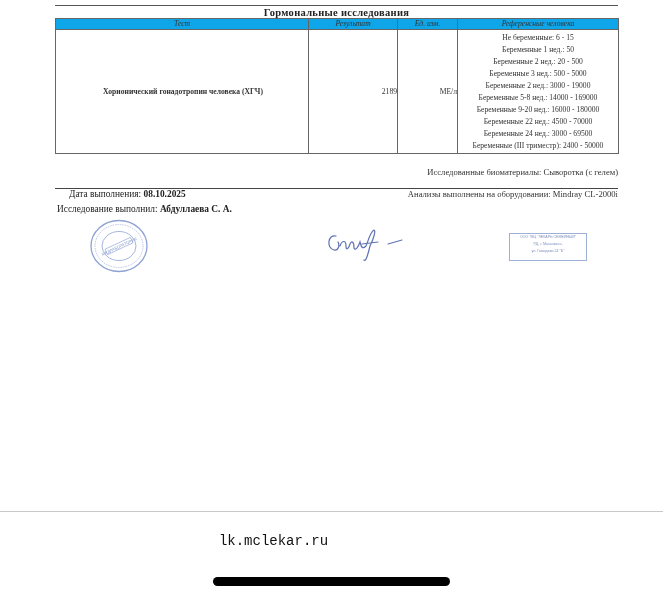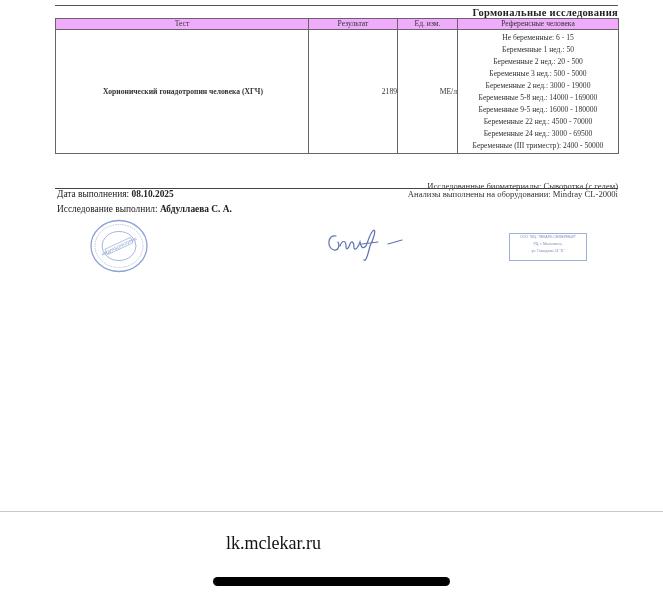--- a/index.html
+++ b/index.html
@@ -1,44 +1,44 @@
 <!DOCTYPE html>
 <html><head>
 <meta charset="utf-8">
 <style>
   html, body { margin:0; padding:0; }
   body { width:663px; height:600px; background:#ffffff; position:relative; overflow:hidden;
          font-family:"Liberation Serif", "DejaVu Serif", serif; color:#222; }
   .top-rule { position:absolute; left:55px; top:5px; width:563px; height:0; border-top:1.5px solid #555; }
-  .section-title { position:absolute; left:55px; top:7px; width:563px; text-align:right;
+  .section-title { position:absolute; left:55px; top:7px; width:563px; text-align:center;
                    font-weight:bold; font-size:10.5px; letter-spacing:0.3px; color:#222; }
   table.results { position:absolute; left:55px; top:18px; width:563px; border-collapse:collapse;
                   font-size:7.6px; color:#333; table-layout:fixed; }
-  table.results th { background:#f0abfc; font-weight:normal; height:10px;
+  table.results th { background:#0ea5e9; font-weight:normal; font-style:italic; height:10px;
                      border:1px solid #666; padding:0; line-height:10px; }
   table.results td { border:1px solid #666; padding:0; vertical-align:middle; }
   td.test-name { text-align:center; padding-left:2px !important;font-weight:bold; }
   td.center { text-align:right; }
   .ref-line { display:block; text-align:center; line-height:12px; white-space:nowrap; }
   .refs-cell { padding:1px 0 1px 0 !important; }
   .meta { position:absolute; right:45px; text-align:right; font-size:8.6px; color:#333; white-space:nowrap; }
-  .meta1 { top:181px;margin-left:36px; }
+  .meta1 { top:167px;margin-left:36px; }
   .meta2 { top:177px;margin-top:12px; }
   .bottom-rule { position:absolute; left:55px; top:188px; width:563px; border-top:1.3px solid #444; }
   .sign-line { position:absolute; left:57px; font-size:9.4px; color:#222; white-space:nowrap; }
   .sign-line b { font-weight:bold; }
-  .line-date { top:189px; }
+  .line-date { top:189px;margin-left:12px; }
   .line-performer { top:204px; }
   .stamp { position:absolute; left:89px; top:219px; width:60px; height:54px; }
   .signature { position:absolute; left:322px; top:222px; width:95px; height:42px; }
   .org-stamp { position:absolute; left:509px; top:233px; width:76px; height:26px; border:1px solid #9db0d6;
                font-family:"Liberation Sans", sans-serif; font-size:3.6px; color:#7d8fbd; text-align:center; line-height:7px; }
   .browser-divider { position:absolute; left:0; top:511px; width:663px; border-top:1px solid #c8c8c8; }
   .url-bar { position:absolute; left:0; top:533px; width:547px; text-align:center;
-             font-family:Liberation Serif, serif; font-size:18px; color:#111; }
+             font-family:Liberation Mono, monospace; font-size:14px; color:#111; }
   .home-indicator { position:absolute; left:213px; top:577px; width:237px; height:9px; border-radius:5px; background:#000; }
 </style>
 </head>
 <body>
 
 <div class="top-rule"></div>
 <div class="section-title">Гормональные исследования</div>
 
 <table class="results">
   <colgroup>
@@ -60,21 +60,21 @@
       <td class="test-name">Хорионический гонадотропин человека (ХГЧ)</td>
       <td class="center">2189</td>
       <td class="center">МЕ/л</td>
       <td class="refs-cell">
         <span class="ref-line">Не беременные: 6 - 15</span>
         <span class="ref-line">Беременные 1 нед.: 50</span>
         <span class="ref-line">Беременные 2 нед.: 20 - 500</span>
         <span class="ref-line">Беременные 3 нед.: 500 - 5000</span>
         <span class="ref-line">Беременные 2 нед.: 3000 - 19000</span>
         <span class="ref-line">Беременные 5-8 нед.: 14000 - 169000</span>
-        <span class="ref-line">Беременные 9-5 нед.: 16000 - 180000</span>
+        <span class="ref-line">Беременные 9-20 нед.: 16000 - 180000</span>
         <span class="ref-line">Беременные 22 нед.: 4500 - 70000</span>
         <span class="ref-line">Беременные 24 нед.: 3000 - 69500</span>
         <span class="ref-line">Беременные (III триместр): 2400 - 50000</span>
       </td>
     </tr>
   </tbody>
 </table>
 
 <div class="meta meta1">Исследованные биоматериалы: Сыворотка (с гелем)</div>
 <div class="meta meta2">Анализы выполнены на оборудовании: Mindray CL-2000i</div>

